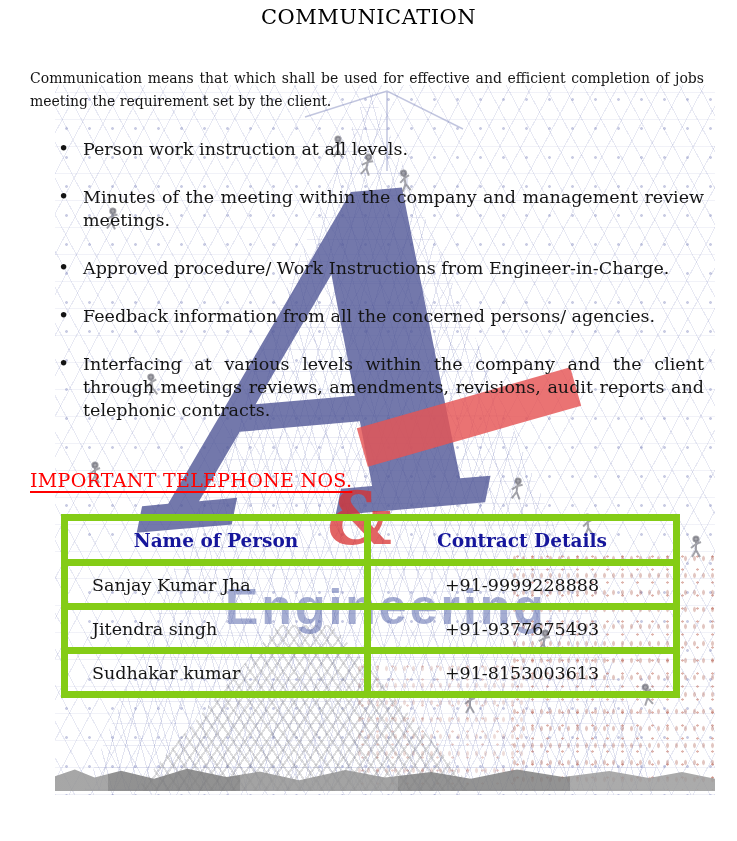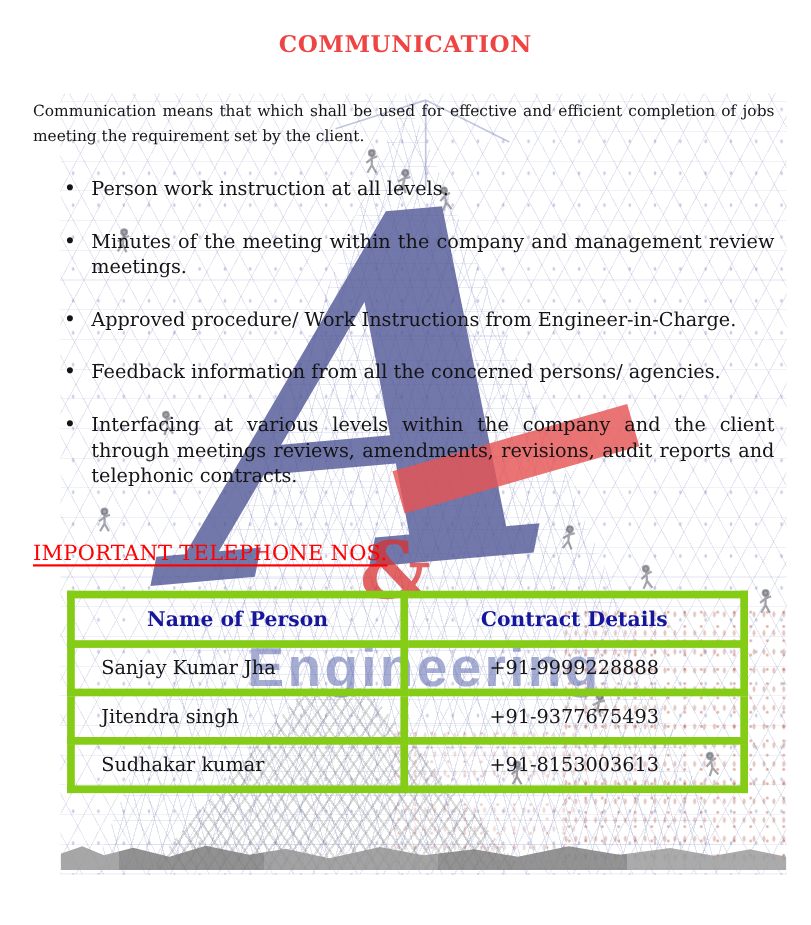--- a/index.html
+++ b/index.html
@@ -72,22 +72,22 @@
                #808080 52% 78%, #9c9c9c 78% 100%);
     clip-path:polygon(0 45%, 3% 20%, 6% 50%, 10% 25%, 15% 55%, 20% 18%, 26% 48%,
                31% 28%, 37% 60%, 44% 22%, 50% 50%, 57% 30%, 63% 55%, 70% 20%,
                77% 48%, 84% 26%, 90% 52%, 95% 30%, 100% 55%, 100% 100%, 0 100%);
   }
   .wm-svg { position:absolute; inset:0; }
 
   
   .content { position:relative; z-index:1; }
   .title {
-    padding-top:27px; text-align:center;
-    font-size:21px; font-weight:bold; letter-spacing:.5px; color:#ef4444;
+    padding-top:5px; text-align:center;
+    font-size:21px; font-weight:normal; letter-spacing:.5px; color:#000000;
   }
   .para {
     margin:38px 33px 0 30px; text-align:justify;
     font-size:14px; line-height:22.5px;
   }
   .bullets { list-style:none; margin:26px 0 0 0; padding:0 33px 0 56px; }
   .bullets li {
     position:relative; padding-left:27px; text-align:justify;
     font-size:17.5px; line-height:23px;
   }

